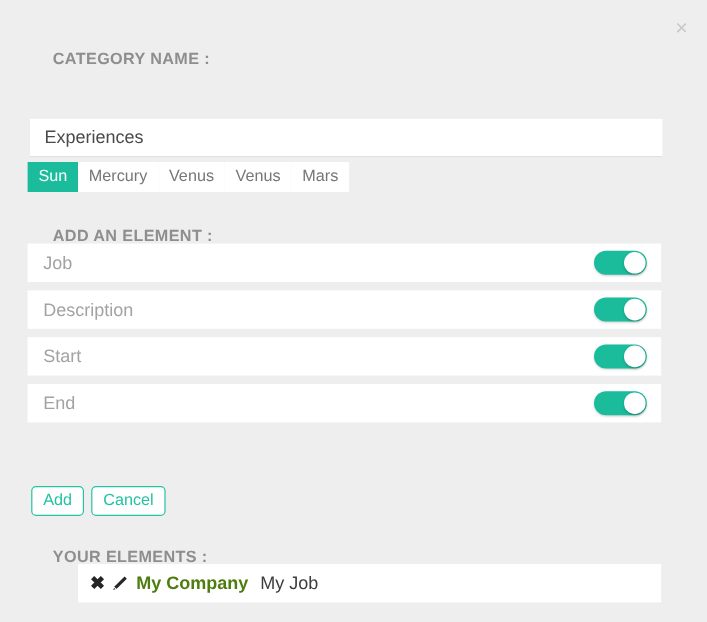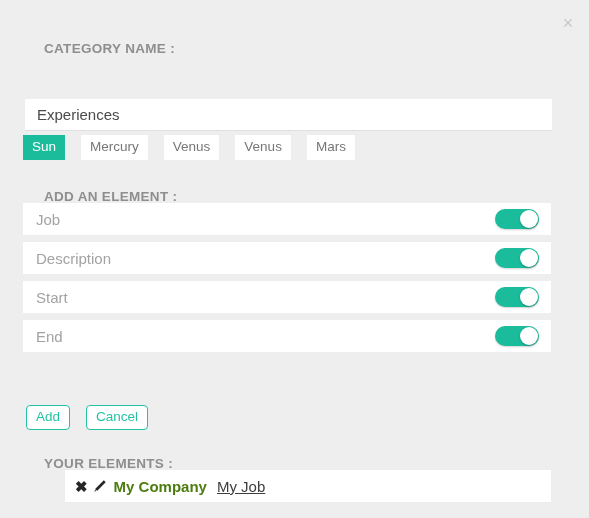--- a/index.html
+++ b/index.html
@@ -69,21 +69,21 @@
   .lbl-display {
     position: absolute;
     left: 28px;
     top: 104px;
   }
   .tabs {
     position: absolute;
     left: 23px;
     top: 135px;
     display: flex;
-    gap: 16px;
+    gap: 0;
   }
   .tab {
     background: #ffffff;
     color: #777777;
     border: none;
     font-family: "Liberation Sans", sans-serif;
     font-size: 13.5px;
     padding: 5px 9px 6px 9px;
     line-height: 1;
     cursor: pointer;
@@ -137,21 +137,21 @@
     height: 18px;
     border-radius: 50%;
     background: #ffffff;
     box-shadow: 0 1px 2px rgba(0,0,0,0.25);
   }
   .actions {
     position: absolute;
     left: 26px;
     top: 405px;
     display: flex;
-    gap: 16px;
+    gap: 6px;
   }
   .btn-outline {
     background: #ffffff;
     border: 1px solid #23c2a3;
     border-radius: 4px;
     color: #23c2a3;
     font-family: "Liberation Sans", sans-serif;
     font-size: 13.5px;
     padding: 3px 9px 4px 9px;
     line-height: 1.2;
@@ -198,21 +198,20 @@
     font-size: 15px;
     font-weight: bold;
     color: #4d7c0f;
     font-family: "Liberation Sans", sans-serif;
     margin-right: 10px;
   }
   .item-sub {
     font-size: 15px;
     color: #3d3d3d;
     font-family: "Liberation Sans", sans-serif;
-    text-decoration: underline;
   }
 </style>
 </head>
 <body>
 
 <div class="panel">
 
   <button class="close-btn">×</button>
 
   <div class="section-label lbl-category">CATEGORY NAME :</div>

